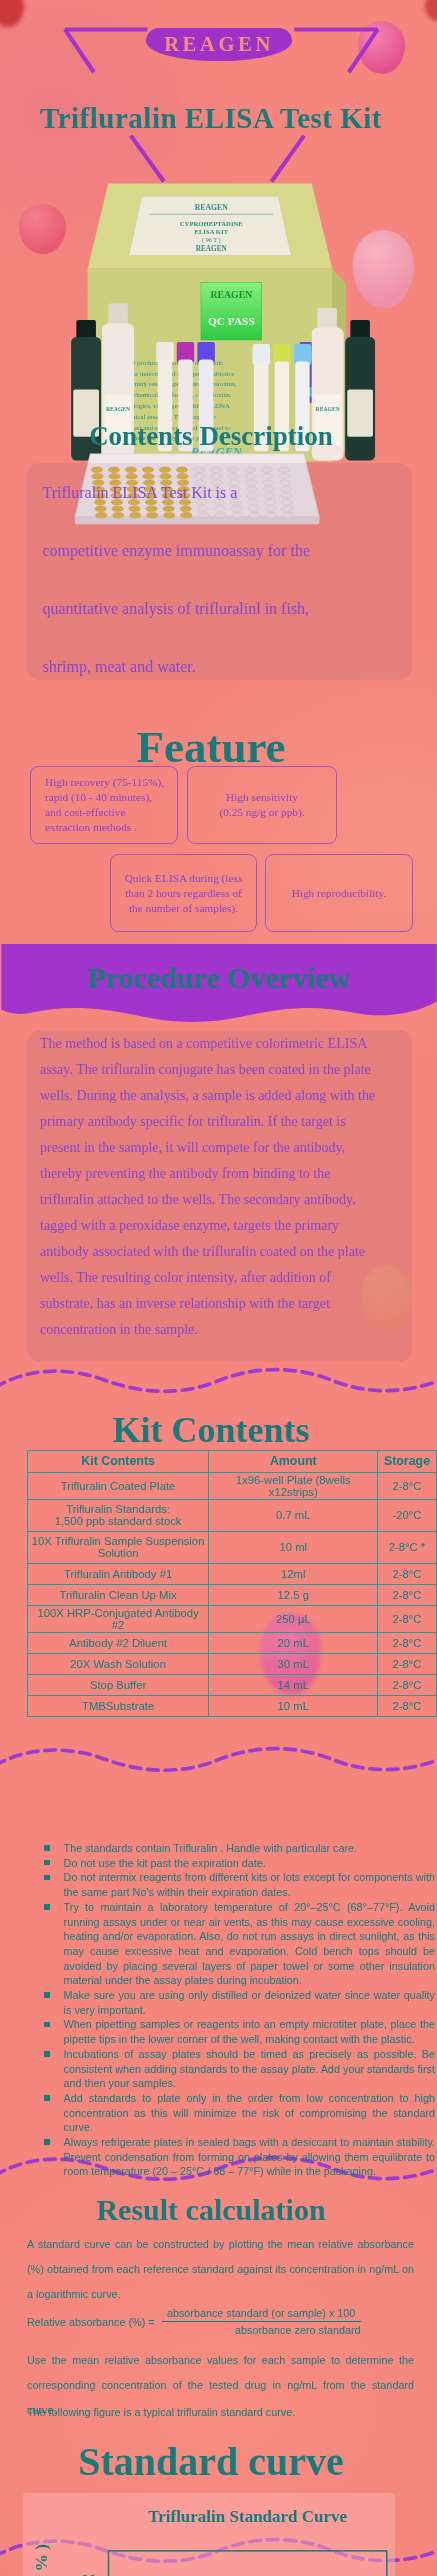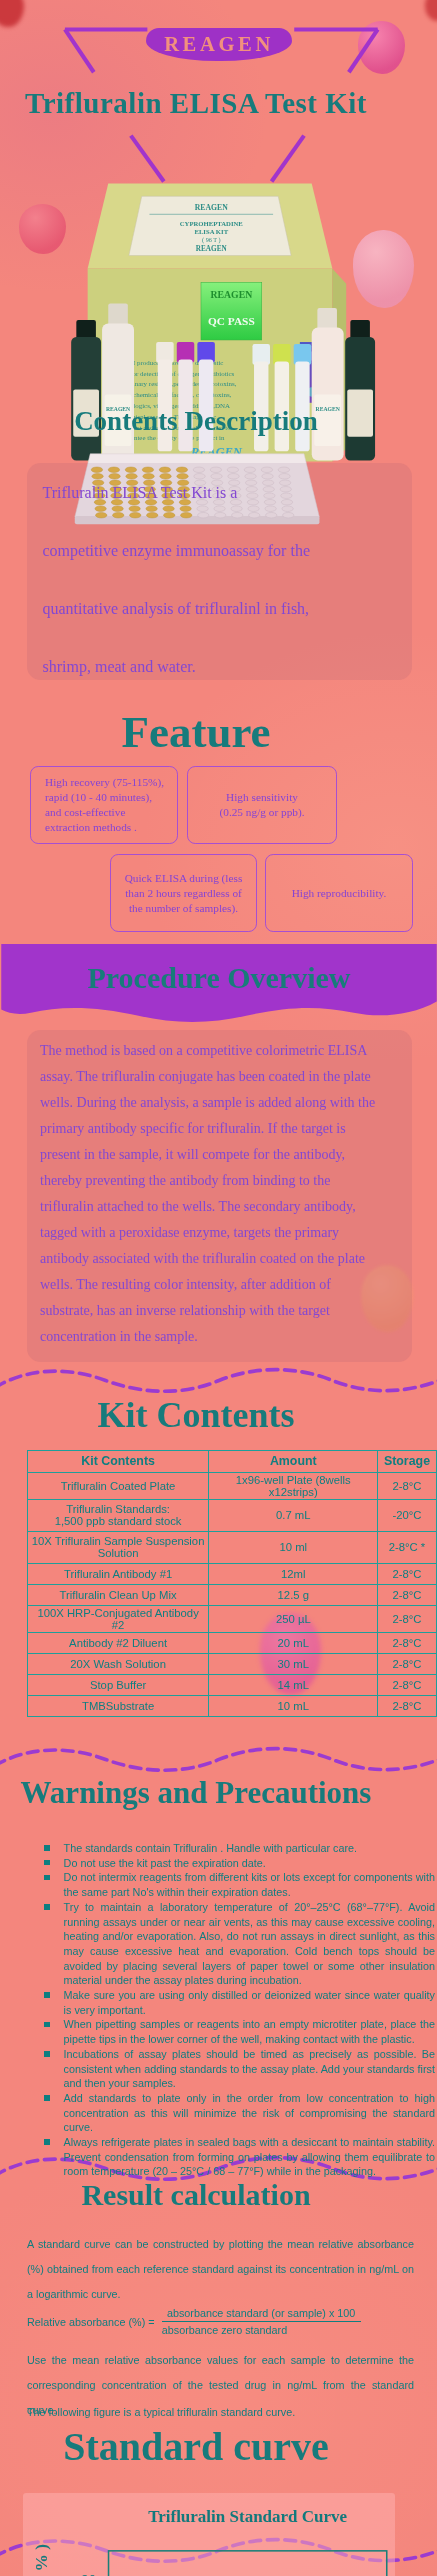--- a/index.html
+++ b/index.html
@@ -7,21 +7,21 @@
     position:relative;width:438px;height:2822px;overflow:hidden;
     font-family:"Liberation Sans","DejaVu Sans",sans-serif;
     background:
       radial-gradient(309px 258px at 12% 4%, rgba(205,85,150,.20), rgba(205,85,150,0) 70%),
       radial-gradient(361px 309px at 90% 30%, rgba(255,175,150,.25), rgba(255,175,150,0) 70%),
       radial-gradient(412px 361px at 50% 85%, rgba(255,160,140,.22), rgba(255,160,140,0) 75%),
       #f4867d;
   }
   .abs{position:absolute;}
   .h2{
-    position:absolute;left:0;width:392px;margin:0;text-align:center;
+    position:absolute;left:0;width:392px;margin:15px;text-align:center;
     font-family:"Liberation Serif","DejaVu Serif",serif;font-weight:bold;
     color:#177b7c;line-height:1.12;
   }
   
   .banner{
     position:absolute;left:146px;top:28px;width:146px;height:33px;
     background:#9e31c6;border-radius:13.4px 13.4px 50% 50%/13.4px 13.4px 20.6px 20.6px;
     display:flex;align-items:center;justify-content:center;
   }
   .banner span{
@@ -39,21 +39,21 @@
   .b-o{left:361px;top:1265px;width:52px;height:67px;opacity:.40;filter:blur(1.5px);
     background:radial-gradient(circle at 38% 28%, #f8b284, #f0935e 75%);}
   .b-m{left:260px;top:1613px;width:61px;height:82px;opacity:.5;filter:blur(2.6px);
     background:radial-gradient(circle at 40% 30%, #e96cc4, #d53aa9 75%);}
   .b-c1{left:-9.3px;top:-11.3px;width:33px;height:38px;opacity:.8;filter:blur(2.1px);background:#c2272d;}
   .b-c2{left:425px;top:-8.2px;width:24px;height:29px;opacity:.7;filter:blur(2.1px);background:#c2272d;}
   
   .card{position:absolute;left:27px;width:385px;background:rgba(110,55,105,.10);border-radius:13.4px;}
   .desc-card{top:463px;height:217px;padding:1px 0 0 15.5px;box-sizing:border-box;}
   .desc-line{font-family:"Liberation Serif","DejaVu Serif",serif;font-size:16px;color:#8348d2;line-height:58px;white-space:nowrap;}
-  .proc-card{top:1030px;height:332px;padding:8px 0 0 13px;box-sizing:border-box;}
+  .proc-card{top:1030px;height:332px;padding:1px 0 0 13px;box-sizing:border-box;}
   .proc-line{font-family:"Liberation Serif","DejaVu Serif",serif;font-size:14px;color:#8348d2;line-height:26px;white-space:nowrap;}
   
   .fbox{
     position:absolute;border:1.5px solid #a64fd2;border-radius:8.2px;box-sizing:border-box;
     display:flex;flex-direction:column;justify-content:center;align-items:center;
     font-family:"Liberation Serif","DejaVu Serif",serif;font-size:11.3px;color:#8544d4;line-height:15px;
   }
   .fbox div{white-space:nowrap;}
   .fbox.left-align{align-items:flex-start;padding-left:14px;}
   
@@ -73,21 +73,21 @@
   ul.warn li{
     position:relative;padding-left:20.6px;font-size:10.8px;line-height:14.7px;color:#0f7e80;
     text-align:justify;margin:0;
   }
   ul.warn li::before{
     content:"";position:absolute;left:1px;top:4.1px;width:5.7px;height:5.7px;background:#0f7e80;
   }
   
   .rpara{position:absolute;left:27px;width:387px;font-size:10.8px;line-height:25px;color:#0f7e80;text-align:justify;}
   .formula{position:absolute;left:27px;top:2307px;display:flex;align-items:center;color:#0f7e80;font-size:10.8px;}
-  .formula .frac{margin-left:7.2px;text-align:left;}
+  .formula .frac{margin-left:7.2px;text-align:right;}
   .formula .num{padding:0 5.2px 2.1px 5.2px;border-bottom:1px solid #0f7e80;}
   .formula .den{padding-top:2.1px;}
   
   .chart-panel{
     position:absolute;left:23px;top:2493px;width:372px;height:295px;
     background:rgba(255,178,178,.50);border-radius:3.1px;
   }
   svg text{font-family:"Liberation Serif","DejaVu Serif",serif;}
   .wave{position:absolute;left:0;width:438px;}
 </style>
@@ -418,21 +418,20 @@
           <td>2-8°C</td>
         </tr>
       <tr class="r1">
           <td>TMBSubstrate</td>
           <td>10 mL</td>
           <td>2-8°C</td>
         </tr>
     </tbody>
   </table>
 
-  <h2 class="h2" style="top:1776px;font-size:31px">Warnings and Precautions</h2>
   <ul class="warn">
     <li>The standards contain Trifluralin . Handle with particular care.</li>
     <li>Do not use the kit past the expiration date.</li>
     <li>Do not intermix reagents from different kits or lots except for components with the same part No's within their expiration dates.</li>
     <li>Try to maintain a laboratory temperature of 20°–25°C (68°–77°F). Avoid running assays under or near air vents, as this may cause excessive cooling, heating and/or evaporation. Also, do not run assays in direct sunlight, as this may cause excessive heat and evaporation. Cold bench tops should be avoided by placing several layers of paper towel or some other insulation material under the assay plates during incubation.</li>
     <li>Make sure you are using only distilled or deionized water since water quality is very important.</li>
     <li>When pipetting samples or reagents into an empty microtiter plate, place the pipette tips in the lower corner of the well, making contact with the plastic.</li>
     <li>Incubations of assay plates should be timed as precisely as possible. Be consistent when adding standards to the assay plate. Add your standards first and then your samples.</li>
     <li>Add standards to plate only in the order from low concentration to high concentration as this will minimize the risk of compromising the standard curve.</li>
     <li>Always refrigerate plates in sealed bags with a desiccant to maintain stability. Prevent condensation from forming on plates by allowing them equilibrate to room temperature (20 – 25°C / 68 – 77°F) while in the packaging.</li>

